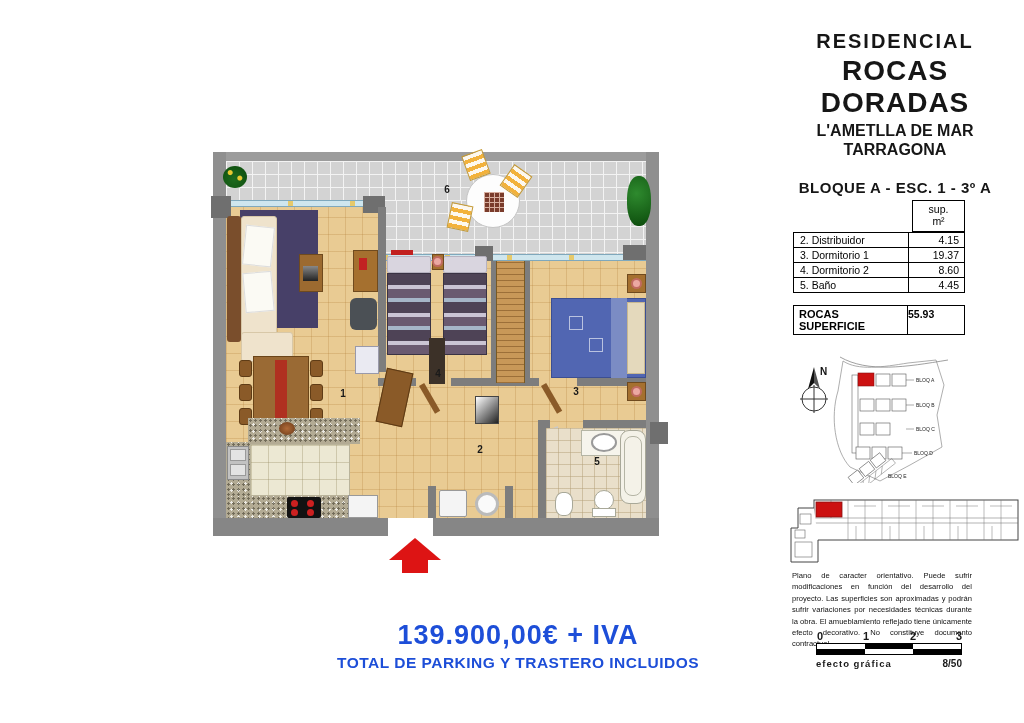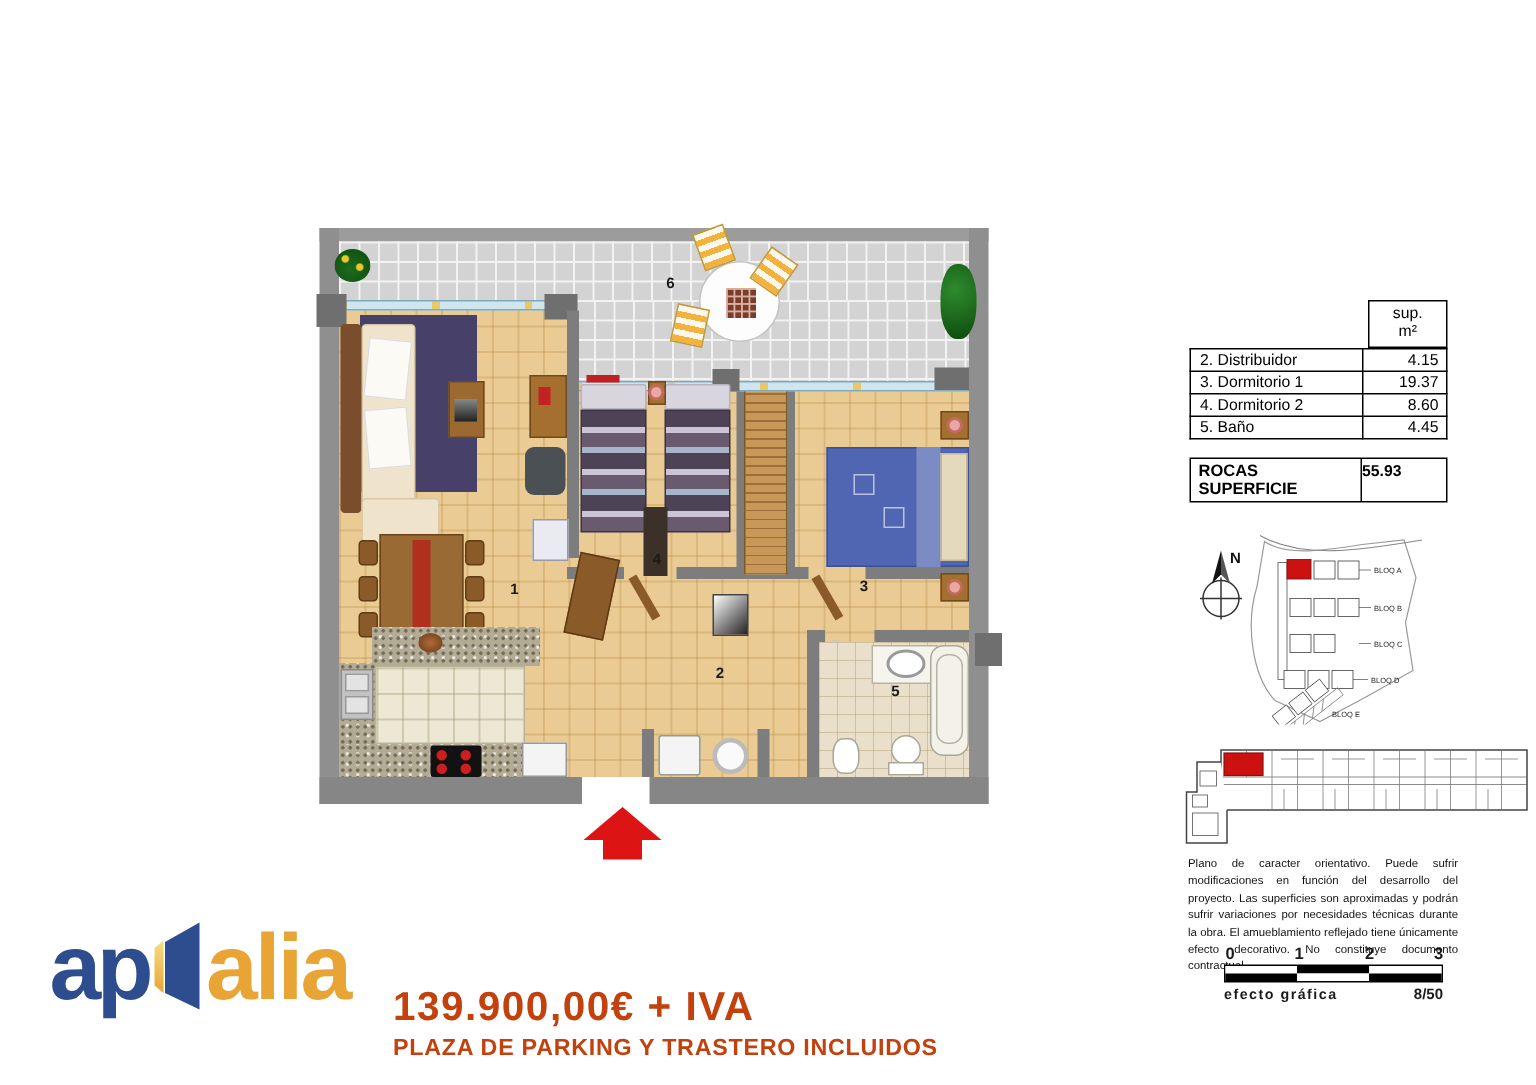--- a/index.html
+++ b/index.html
@@ -38,21 +38,21 @@
   .scale .ticks span{position:absolute;transform:translateX(-50%);}
   .scale .bar{height:10px;border:1.5px solid #000;}
   .scale .bar .h{height:50%;}
   .scale .bar .t{background:linear-gradient(90deg,#fff 0 33.33%,#000 33.33% 66.66%,#fff 66.66% 100%);}
   .scale .bar .b{background:linear-gradient(90deg,#000 0 33.33%,#fff 33.33% 66.66%,#000 66.66% 100%);}
   .scale .lbls{display:flex;justify-content:space-between;font-weight:bold;margin-top:3px;}
   .scale .lbls .n{font-size:9.5px;letter-spacing:1px;}
   .scale .lbls .r{font-size:10px;}
 
   
-  .price{position:absolute;left:262px;top:656px;width:512px;color:#c2410c;}
+  .price{position:absolute;left:262px;top:620px;width:512px;text-align:center;color:#1d4ed8;}
   .price .amt{font-size:27px;font-weight:bold;letter-spacing:1px;}
   .price .inc{font-size:15.5px;font-weight:bold;margin-top:3px;letter-spacing:.5px;}
 
   
   .logo{position:absolute;left:33px;top:612px;display:flex;align-items:center;}
   .logo .ap{font-size:62px;font-weight:800;color:#2e4d8e;letter-spacing:-3px;line-height:1;}
   .logo .alia{font-size:62px;font-weight:800;color:#e8a434;letter-spacing:-2px;line-height:1;}
   .logo svg{margin:0 1px 4px 3px;}
 
   
@@ -229,20 +229,27 @@
     <div style="left:199px;top:414px;width:26px;height:13px;background:#dd1414;"></div>
 
     <span class="num" style="left:237px;top:38px;">6</span>
     <span class="num" style="left:133px;top:242px;">1</span>
     <span class="num" style="left:270px;top:298px;">2</span>
     <span class="num" style="left:366px;top:240px;">3</span>
     <span class="num" style="left:228px;top:222px;">4</span>
     <span class="num" style="left:387px;top:310px;">5</span>
   </div>
 
+  <div class="hdr">
+    <div class="l1">RESIDENCIAL</div>
+    <div class="l2">ROCAS DORADAS</div>
+    <div class="l3">L'AMETLLA DE MAR</div>
+    <div class="l4">TARRAGONA</div>
+    <div class="l5">BLOQUE A -  ESC. 1 - 3º A</div>
+  </div>
 
   <div class="atab">
     <div class="suphead">
       <span>sup.</span>
       <span>m²</span>
     </div>
     <table>
       <tbody>
       <tr>
         <td class="lab">2. Distribuidor</td>
@@ -367,31 +374,17 @@
       <div class="h b"></div>
     </div>
     <div class="lbls">
       <span class="n">efecto gráfica</span>
       <span class="r">8/50</span>
     </div>
   </div>
 
   <div class="price">
     <div class="amt">139.900,00€ + IVA</div>
-    <div class="inc">PLAZA DE PARKING Y TRASTERO INCLUIDOS</div>
-  </div>
-
-  <div class="logo">
-    <span class="ap">ap</span>
-    <svg width="34" height="64" viewBox="0 0 34 64">
-      <defs>
-        <linearGradient id="ydoor" x1="0" y1="0" x2="0" y2="1">
-          <stop offset="0" stop-color="#f7dd85"></stop>
-            <stop offset="1" stop-color="#e8a434"></stop>
-        </linearGradient>
-      </defs>
-      <polygon points="1,20 7,15 7,50 1,45" fill="url(#ydoor)"></polygon>
-      <polygon points="8,16 31,3 31,61 8,50" fill="#2e4d8e"></polygon>
-    </svg>
-    <span class="alia">alia</span>
-  </div>
+    <div class="inc">TOTAL DE PARKING Y TRASTERO INCLUIDOS</div>
+  </div>
+
 
 </div>
 
 </body></html>

